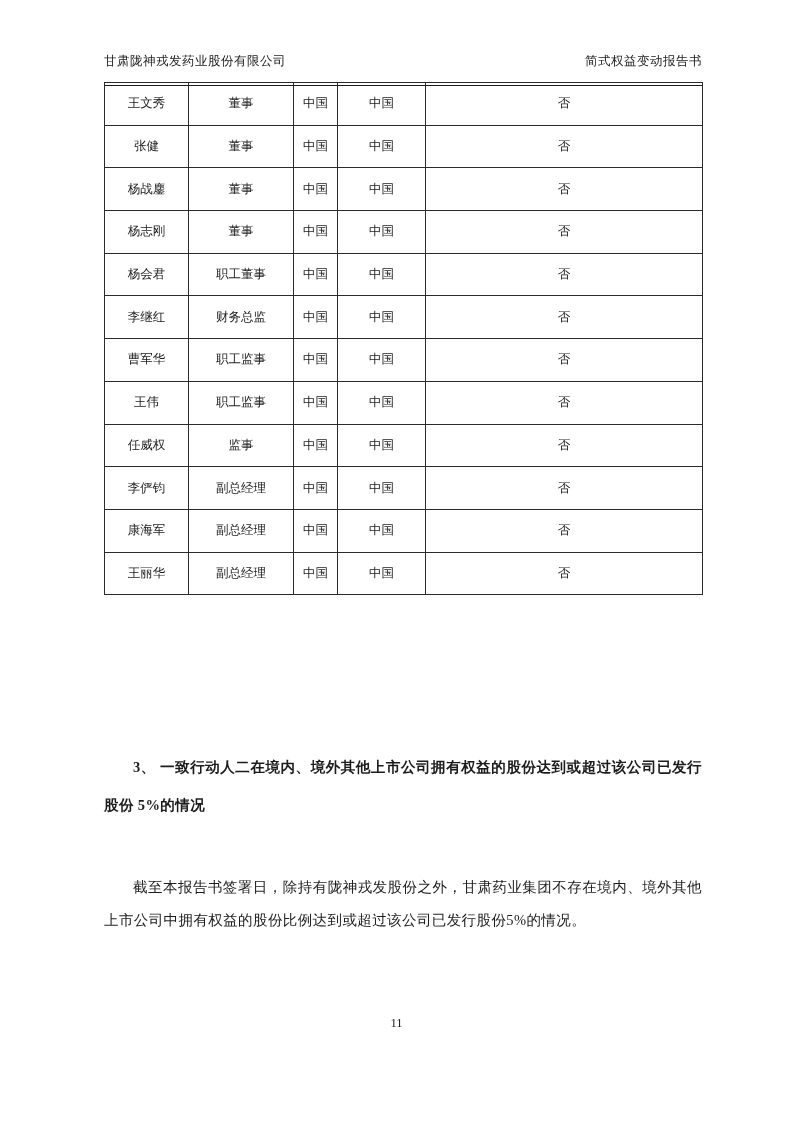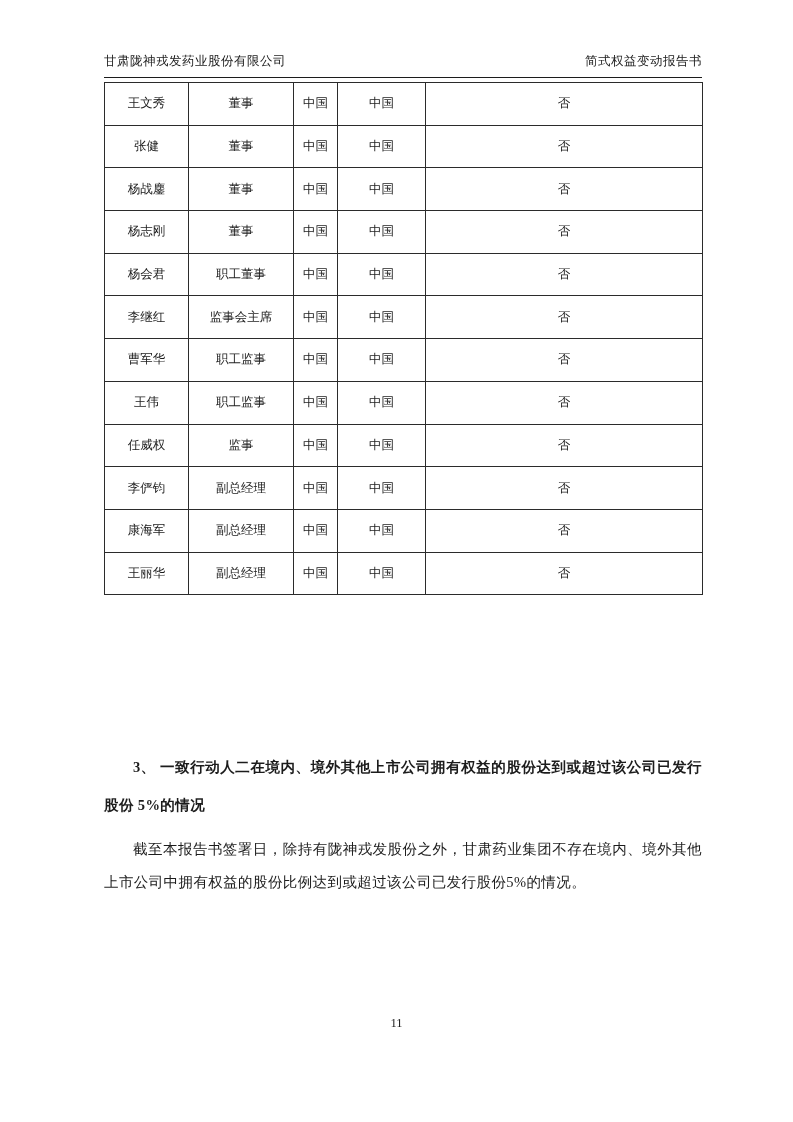--- a/index.html
+++ b/index.html
@@ -19,21 +19,21 @@
   .doc-header {
     position: absolute;
     left: 104px;
     width: 598px;
     top: 53px;
     display: flex;
     justify-content: space-between;
     align-items: flex-end;
     font-size: 12.5px;
     letter-spacing: 0.5px;
-    padding-bottom: 7px;
+    padding-bottom: 15px;
     border-bottom: 1.6px solid #1c1c1c;
   }
   .officers-table {
     position: absolute;
     left: 104px;
     top: 82px;
     width: 598px;
     border-collapse: collapse;
     table-layout: fixed;
   }
@@ -59,21 +59,21 @@
     font-weight: bold;
     line-height: 38px;
     text-align: justify;
     text-indent: 2em;
     letter-spacing: 0.4px;
   }
   .body-paragraph {
     position: absolute;
     left: 104px;
     width: 598px;
-    top: 833px;
+    top: 871px;
     margin: 0;
     font-size: 14.5px;
     line-height: 32.5px;
     text-align: justify;
     text-indent: 2em;
     letter-spacing: 0.4px;
   }
   .page-footer {
     position: absolute;
     left: 0;
@@ -132,21 +132,21 @@
       </tr>
       <tr>
         <td>杨会君</td>
         <td>职工董事</td>
         <td>中国</td>
         <td>中国</td>
         <td>否</td>
       </tr>
       <tr>
         <td>李继红</td>
-        <td>监事会主席</td>
+        <td>财务总监</td>
         <td>中国</td>
         <td>中国</td>
         <td>否</td>
       </tr>
       <tr>
         <td>曹军华</td>
         <td>职工监事</td>
         <td>中国</td>
         <td>中国</td>
         <td>否</td>

